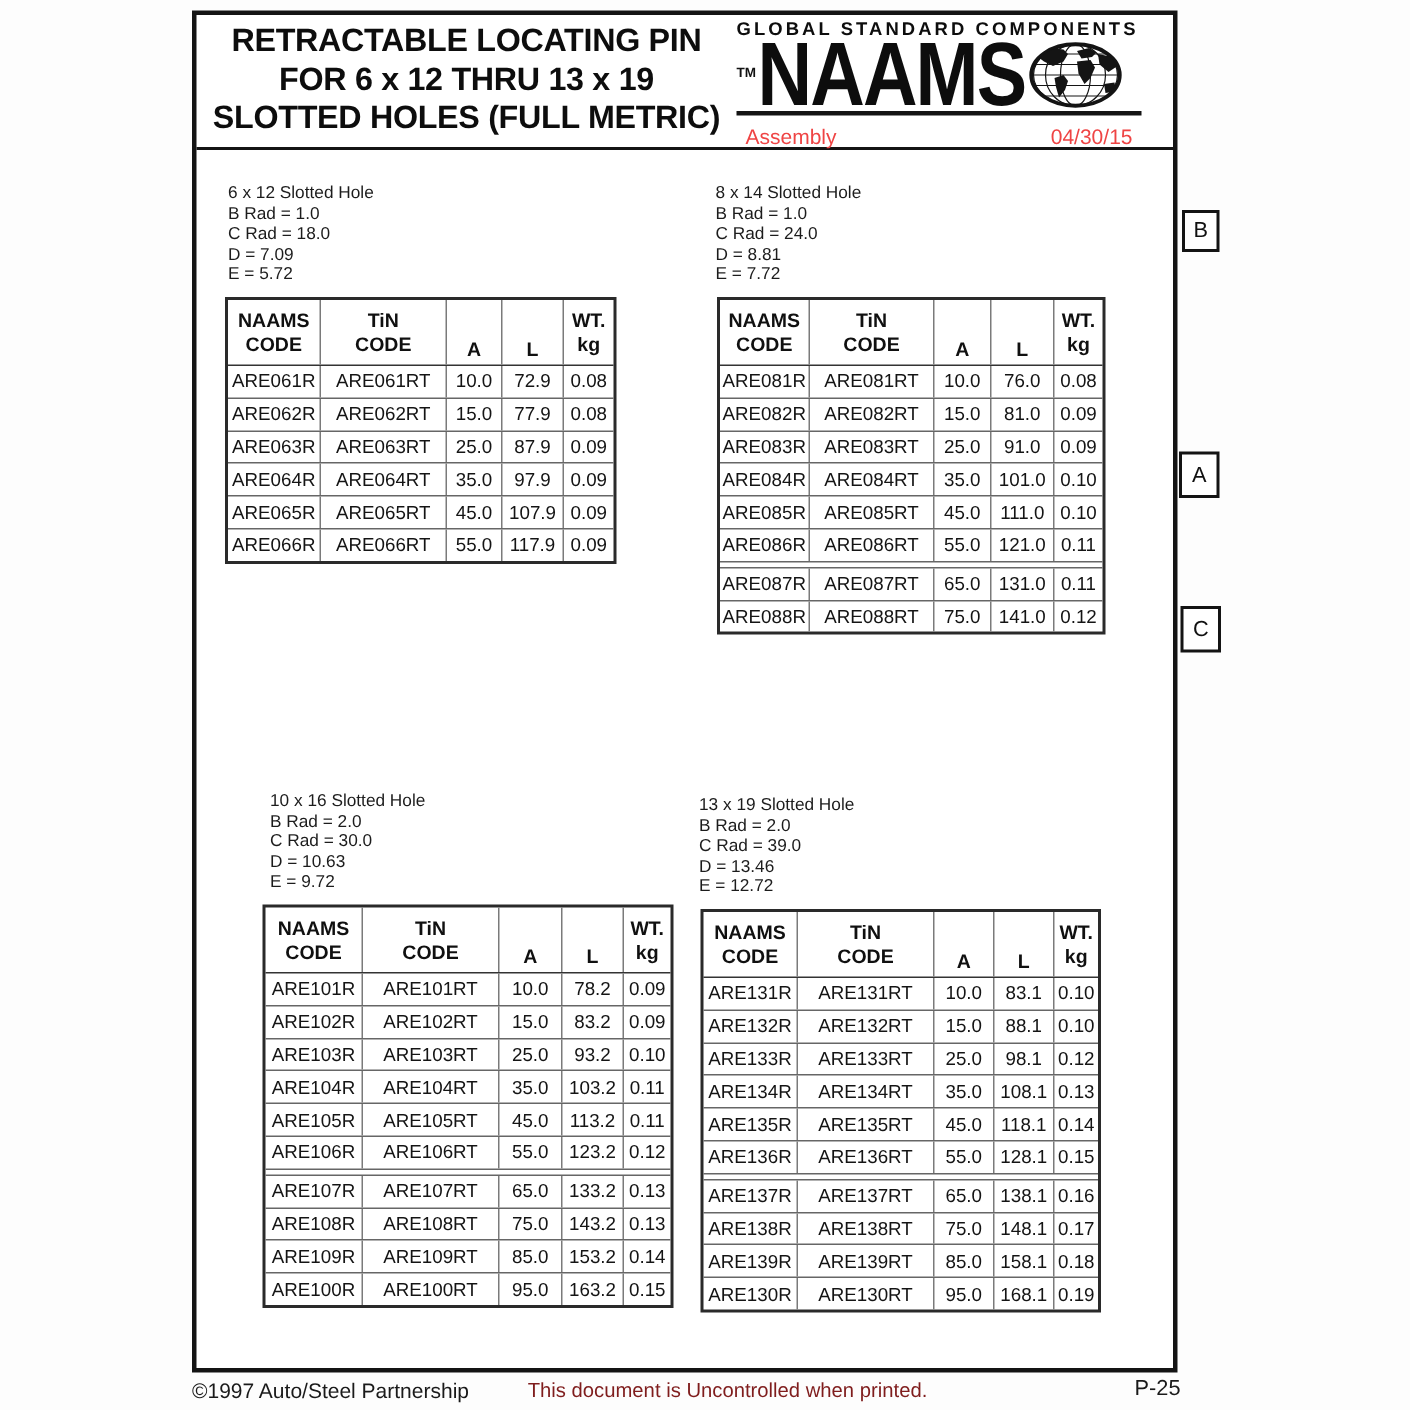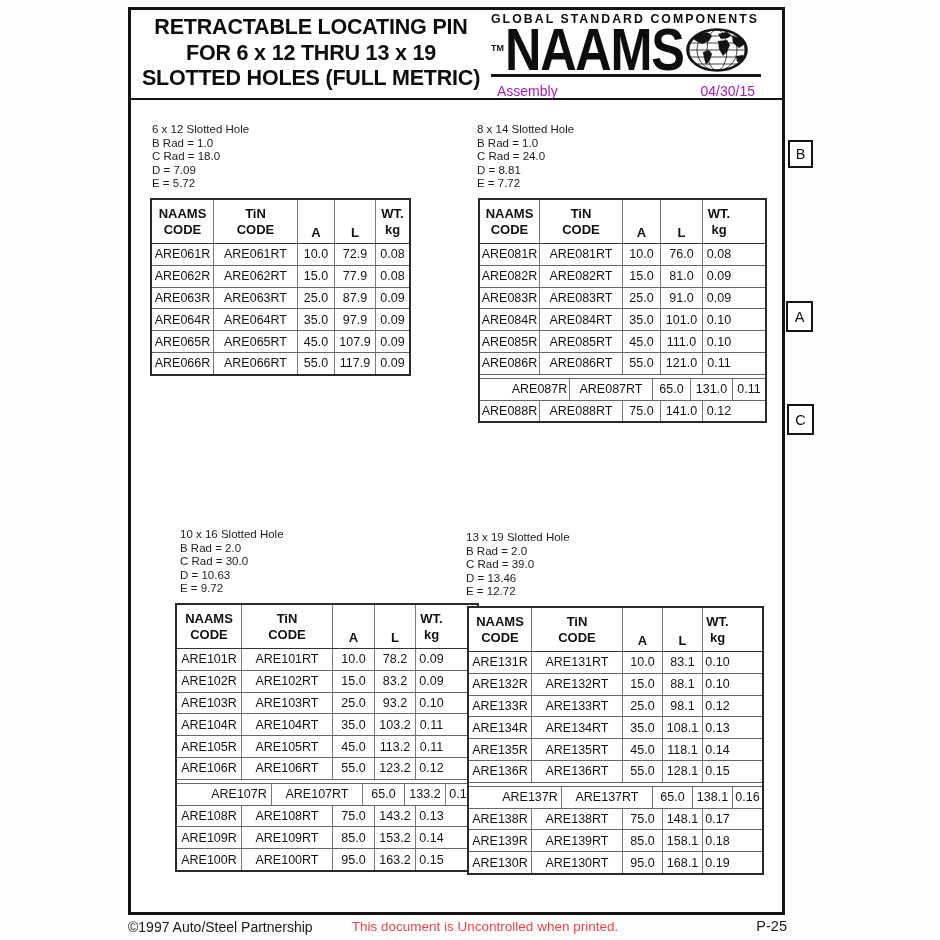--- a/index.html
+++ b/index.html
@@ -22,21 +22,21 @@
   .gsc{font-weight:bold;font-size:12.3px;letter-spacing:2.05px;white-space:nowrap;color:#0d0d0d;}
   .naams-row{display:flex;align-items:center;height:47px;margin-top:0;}
   .tm{font-weight:bold;font-size:9px;margin-bottom:4px;width:14px;flex-shrink:0;}
   .naams{
     font-weight:bold;font-size:60px;line-height:45px;letter-spacing:-1.5px;color:#0d0d0d;
     display:inline-block;transform:scaleX(.84);transform-origin:0 100%;
     margin-right:-36px;white-space:nowrap;
   }
   .globe{width:64px;height:44px;margin-left:3px;flex-shrink:0;}
   .brand-rule{width:270px;height:3px;background:#141414;margin-top:1px;}
-  .asm-row{width:258px;display:flex;justify-content:space-between;font-size:14px;margin-top:6px;padding-left:6px;color:#a21caf;}
+  .asm-row{width:258px;display:flex;justify-content:space-between;font-size:14px;margin-top:6px;padding-left:6px;color:#ef4444;}
   
   .spec{position:absolute;font-size:11.5px;line-height:13.6px;color:#1c1c1c;white-space:nowrap;}
   .spec0{left:152px;top:123px;}
   .spec1{left:477px;top:123px;}
   .spec2{left:180px;top:528px;}
   .spec3{left:466px;top:531px;}
   
   .tbl{position:absolute;border:2px solid #2a2a2a;background:#fff;width:max-content;}
   .tbl0{left:150px;top:198px;}
   .tbl1{left:478px;top:198px;}
@@ -48,35 +48,35 @@
   .tbl2 .trow{grid-template-columns:64px 91px 42px 41px 32px;}
   .tbl3 .trow{grid-template-columns:62px 91px 40px 40px 30px;}
   .thead{height:43px;border-bottom:1px solid #333;}
   .cell{display:flex;align-items:center;justify-content:center;overflow:hidden;}
   .cell + .cell{border-left:1px solid #7a7a7a;}
   .hcell{flex-direction:column;justify-content:center;font-weight:bold;font-size:13px;line-height:15.5px;color:#101010;}
   .hcell.col2,.hcell.col3{justify-content:flex-end;padding-bottom:3px;}
   .sec .trow{height:20.8px;}
   .sec .trow + .trow{border-top:1px solid #666;}
   .sec + .sec{margin-top:3px;}
-  .sec + .sec .trow:first-child{border-top:1px solid #666;padding-left:30px;}
+  .sec + .sec .trow:first-child{border-top:1px solid #666;}
   .sec:not(:last-child) .trow:last-child{border-bottom:1px solid #666;text-align:right;}
   .dcell{font-size:12.5px;color:#141414;}
   
   .side-label{
     position:absolute;border:2px solid #141414;background:#fff;
     display:flex;align-items:center;justify-content:center;font-size:14.5px;color:#111;
     box-sizing:border-box;
   }
   .slB{left:788px;top:140px;width:25px;height:28px;}
   .slA{left:786px;top:301px;width:27px;height:31px;}
   .slC{left:787px;top:404px;width:27px;height:31px;}
   
   .f-copy{position:absolute;left:128px;top:919px;font-size:14px;color:#1a1a1a;}
-  .f-notice{position:absolute;left:300px;top:919px;width:370px;text-align:center;font-size:13.5px;color:#ef4444;}
+  .f-notice{position:absolute;left:300px;top:919px;width:370px;text-align:center;font-size:13.5px;color:#7f1d1d;}
   .f-page{position:absolute;left:743px;top:918px;width:44px;text-align:right;font-size:14.5px;color:#1a1a1a;}
 </style>
 </head>
 <body>
 
 <div class="frame">
   <div class="hdr">
     <div class="title">
       <div>RETRACTABLE LOCATING PIN</div>
       <div>FOR 6 x 12 THRU 13 x 19</div>

